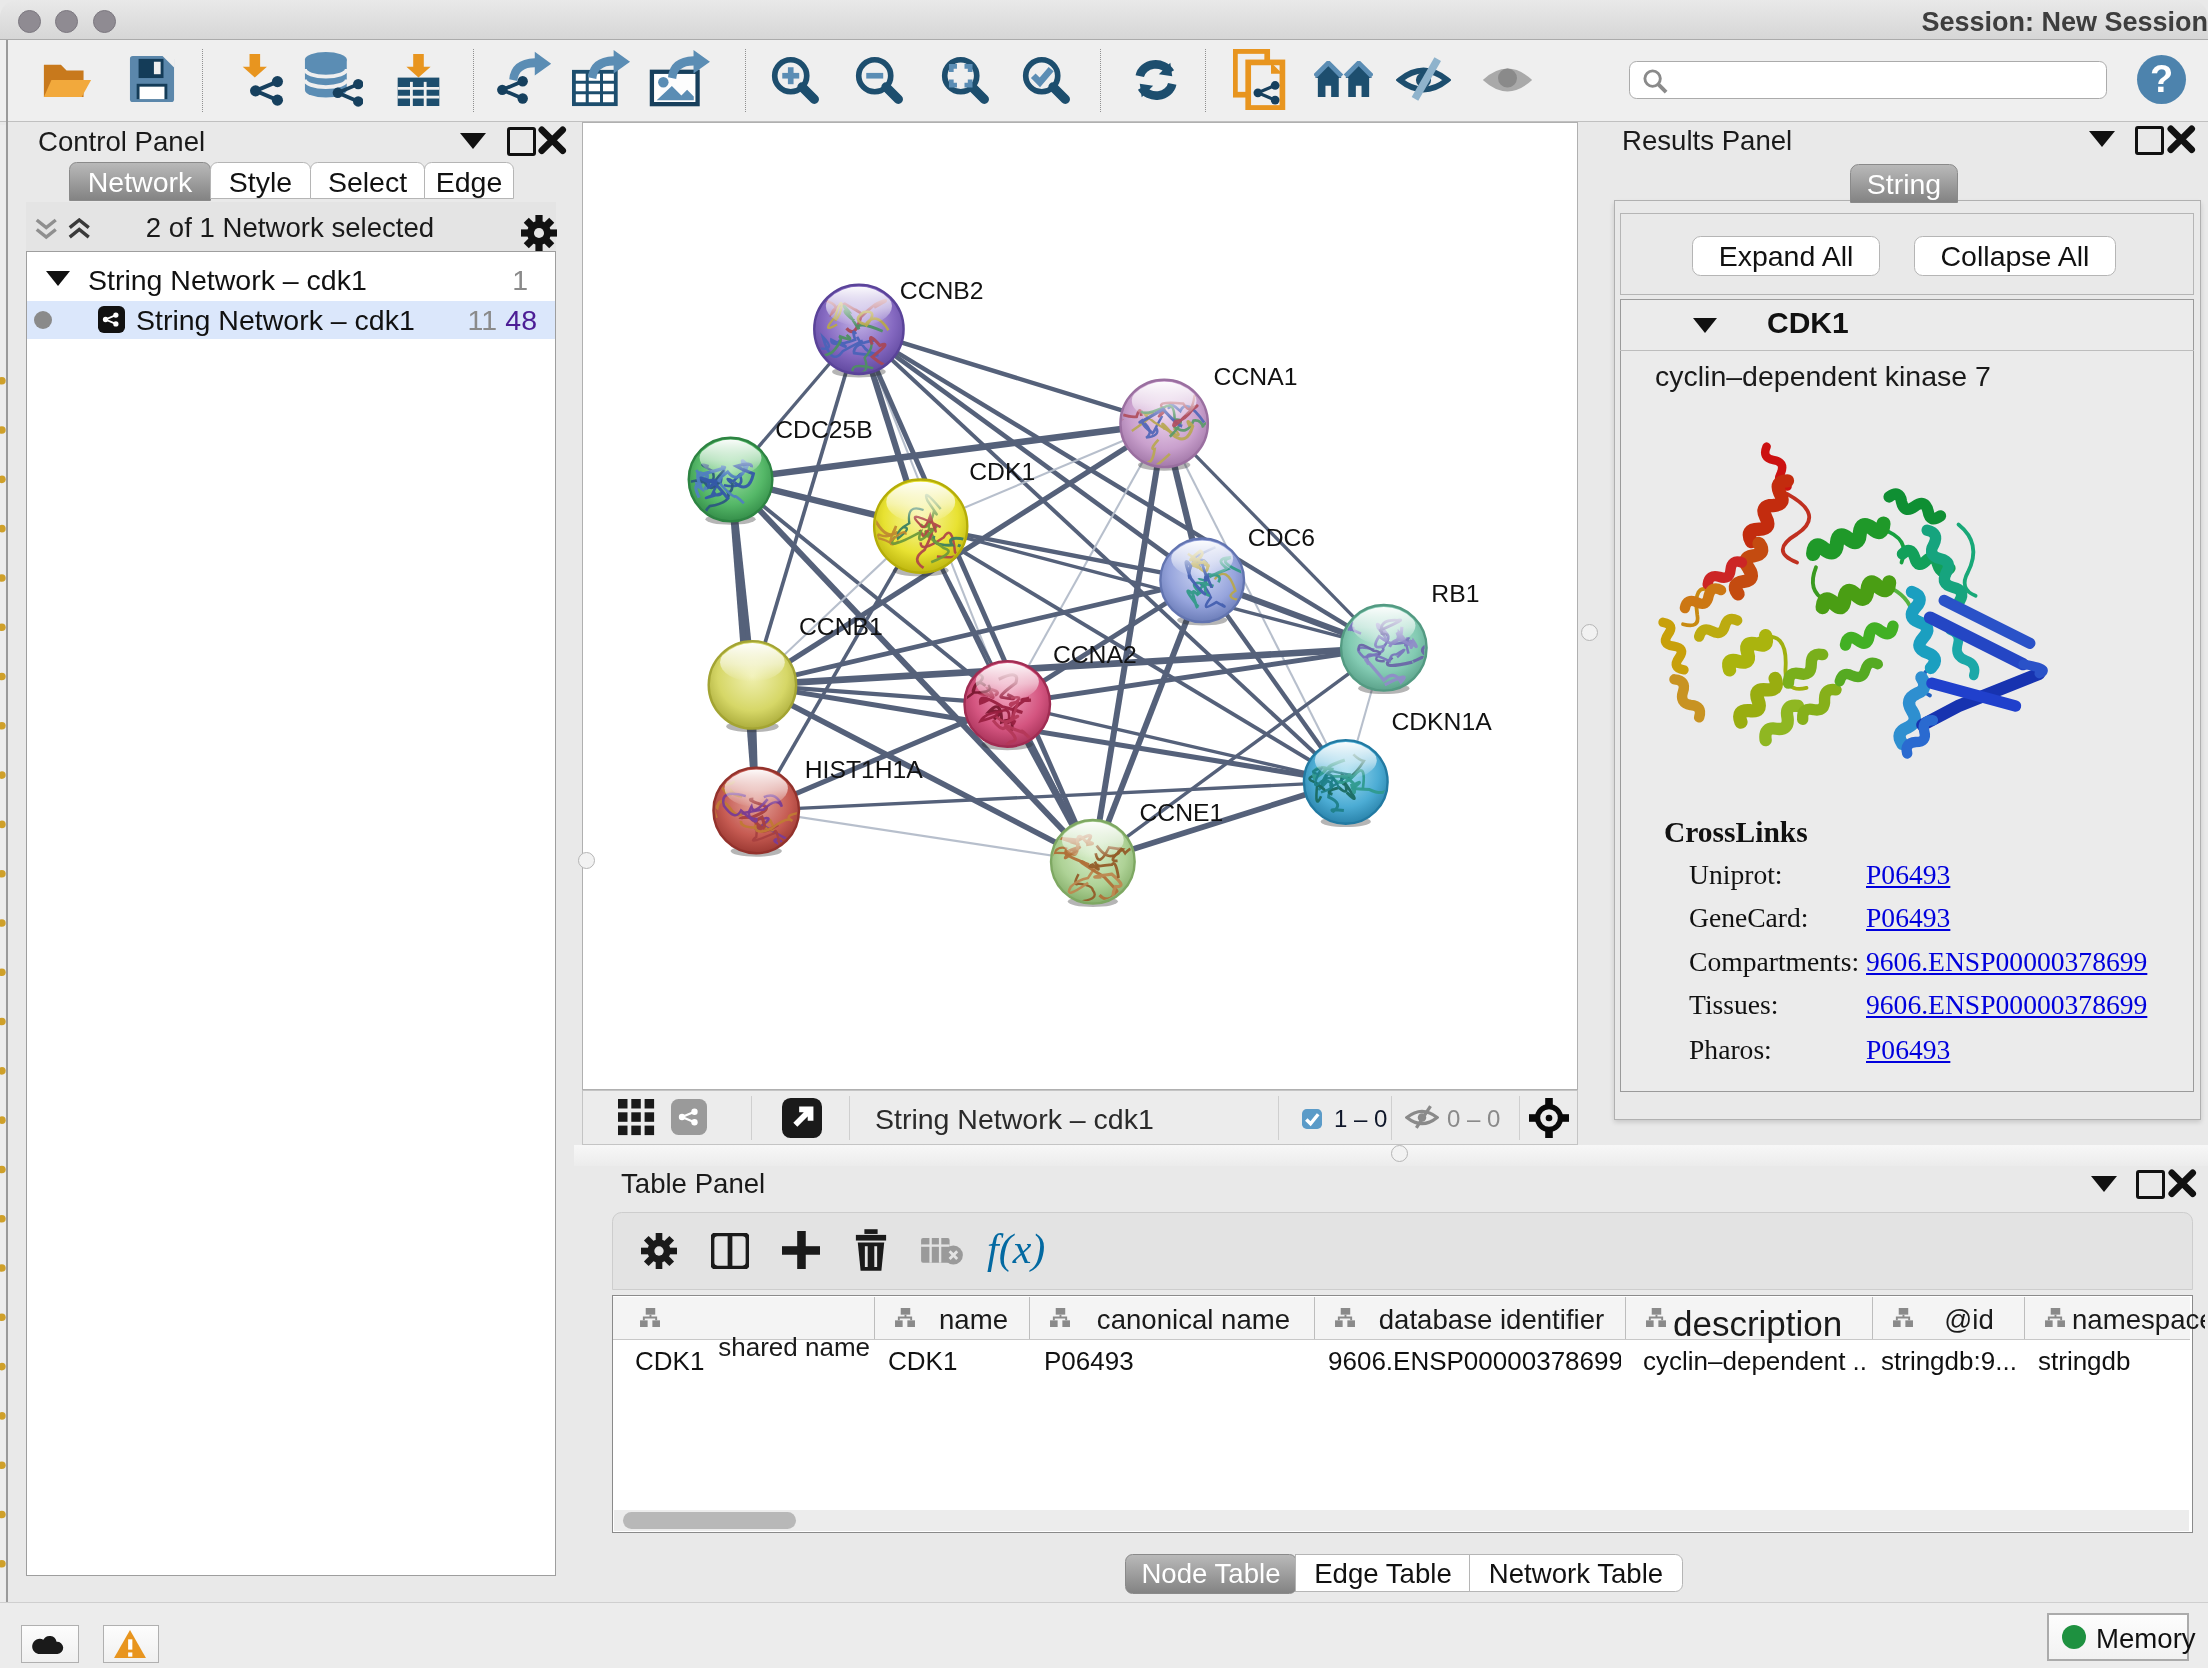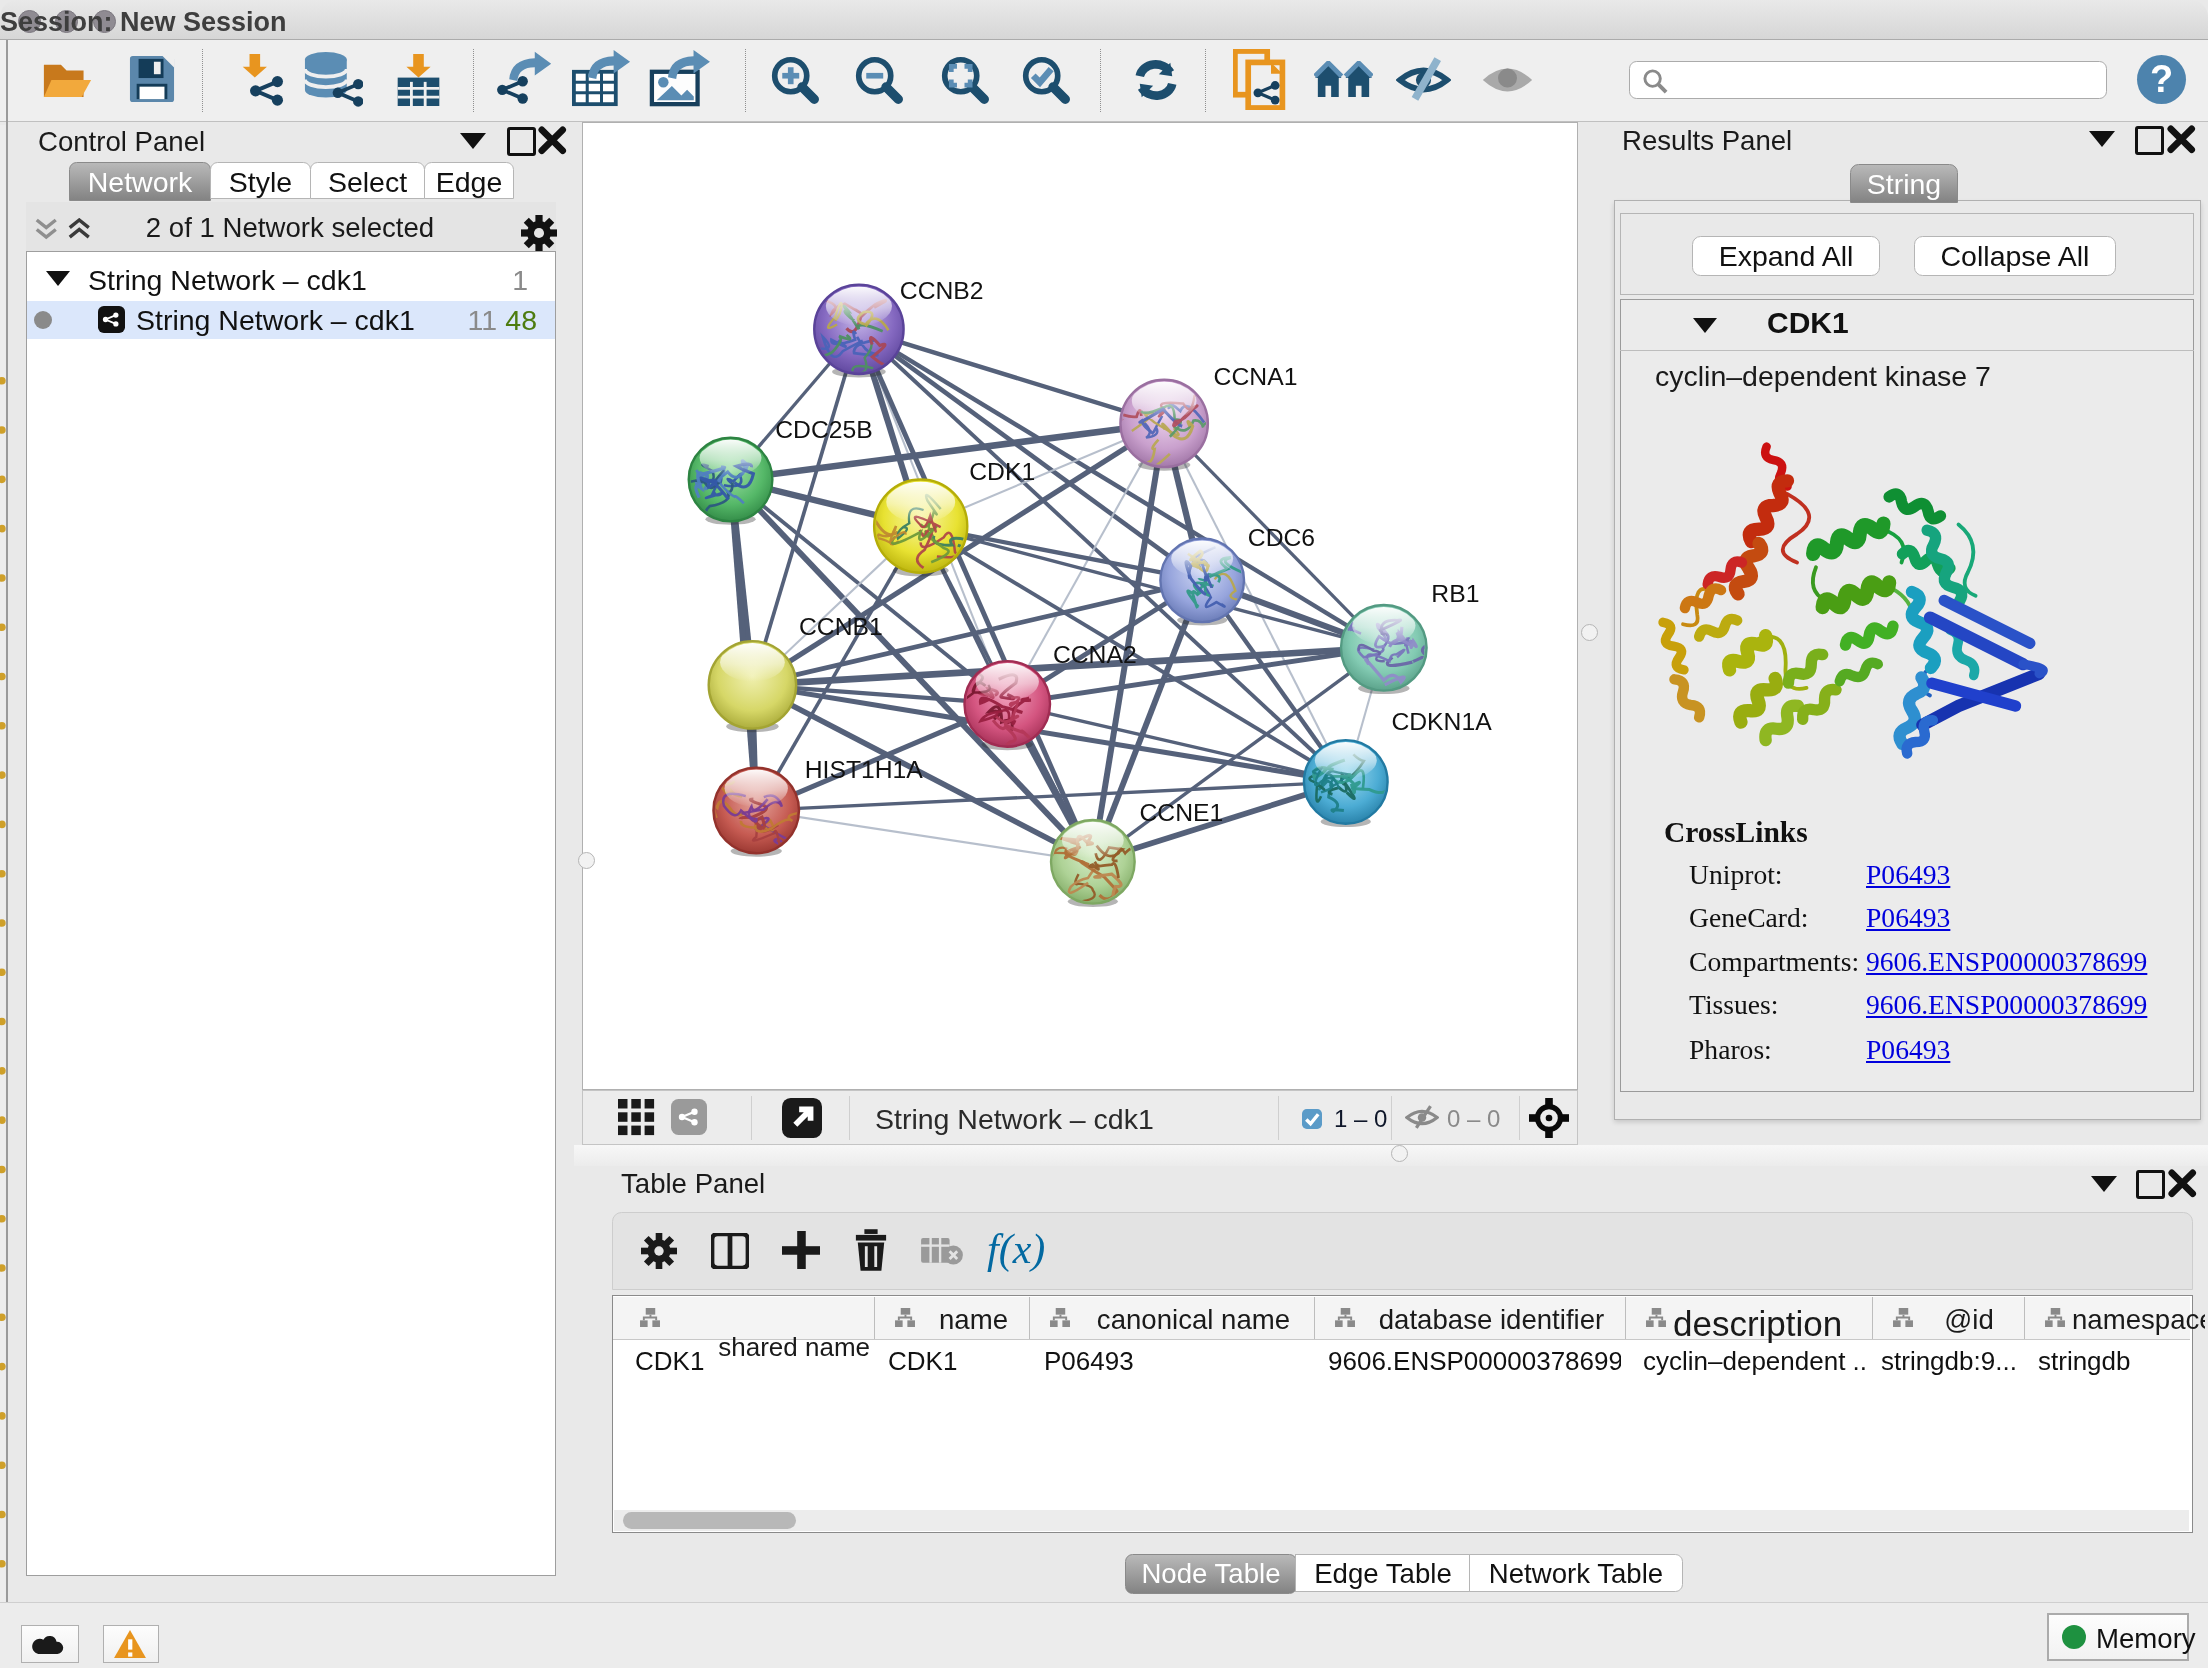--- a/index.html
+++ b/index.html
@@ -8,21 +8,21 @@
 .psq{width:23px;height:23px;border:3.3px solid #111;border-radius:2.9px;}
 .graybtn{background:linear-gradient(#b9b9b9,#838383);color:#fff;border:1px solid #8a8a8a;}
 .whitebtn{background:#fff;color:#111;border:1px solid #b5b5b5;}
 .serif{font-family:"Liberation Serif",serif;}
 </style></head><body>
 
 <div class="abs" style="left:0;top:0;width:2208px;height:39px;background:linear-gradient(#e9e9e9,#d6d6d6);border-bottom:1px solid #ababab;border-radius:17px 17px 0 0;"></div>
 <div class="abs" style="left:18px;top:9.5px;width:21px;height:21px;border-radius:50%;background:#8f8b92;border:1px solid #7c7880;"></div>
 <div class="abs" style="left:55px;top:9.5px;width:21px;height:21px;border-radius:50%;background:#8f8b92;border:1px solid #7c7880;"></div>
 <div class="abs" style="left:93px;top:9.5px;width:21px;height:21px;border-radius:50%;background:#8f8b92;border:1px solid #7c7880;"></div>
-<div class="abs" style="left:0;top:6.7px;width:2208px;text-align:left;font-size:27px;font-weight:bold;color:#3e3e3e;">Session: New Session</div>
+<div class="abs" style="left:0;top:6.7px;width:2208px;text-align:right;font-size:27px;font-weight:bold;color:#3e3e3e;">Session: New Session</div>
 <div class="abs" style="left:0;top:40px;width:2208px;height:81px;background:#efefef;border-bottom:1px solid #c0c0c0;"></div>
 <svg class="abs" style="left:42px;top:57px" width="51" height="44" viewBox="0 0 54 46">
 <path d="M2 8 L20 8 L26 14 L44 14 L44 22 L2 22 Z" fill="#c8791c"></path>
 <path d="M2 22 L44 22 L44 42 L2 42 Z" fill="#c8791c"></path>
 <path d="M10 24 L52 24 L42 42 L2 42 Z" fill="#f2a93c"></path>
   </svg>
 <svg class="abs" style="left:129px;top:55px" width="46" height="48" viewBox="0 0 48 50">
 <rect x="1" y="1" width="46" height="48" rx="3" fill="#5b87ab"></rect>
 <path d="M47 1 L47 13 L35 1 Z" fill="#efefef"></path>
 <rect x="10" y="4" width="26" height="20" fill="#143c58"></rect>
@@ -247,21 +247,21 @@
     <rect x="0" y="0" width="28" height="28" rx="6" fill="#111"></rect>
     <g fill="#fff">
       <circle cx="18.525" cy="9.45" r="2.73"></circle>
       <circle cx="7.8" cy="14" r="2.73"></circle>
       <circle cx="18.525" cy="18.55" r="2.73"></circle>
       <path d="M18.525 9.45 L7.8 14 L18.525 18.55" stroke="#fff" stroke-width="1.95" fill="none"></path>
     </g>
   </svg>
 <div class="abs" style="left:136px;top:304px;font-size:28.5px;color:#111;">String Network – cdk1</div>
 <div class="abs" style="left:445px;top:304px;width:52px;text-align:right;font-size:28.5px;color:#8a8a8a;">11</div>
-<div class="abs" style="left:485px;top:304px;width:52px;text-align:right;font-size:28.5px;color:#4d7c0f;">48</div>
+<div class="abs" style="left:485px;top:304px;width:52px;text-align:right;font-size:28.5px;color:#4c1d95;">48</div>
 <div class="abs" style="left:582px;top:122px;width:996px;height:968px;background:#fff;border:1px solid #b0b0b0;box-sizing:border-box;"></div>
 <svg class="abs" style="left:582px;top:122px" width="996" height="968" viewBox="612 128 1047 1018">
     <defs>
       <radialGradient id="gCCNB2" cx="50%" cy="40%" r="72%">
         <stop offset="0%" stop-color="#c4b4e8"></stop>
         <stop offset="55%" stop-color="#8468c0"></stop>
         <stop offset="90%" stop-color="#5a4399"></stop>
         <stop offset="100%" stop-color="#5a4399"></stop>
       </radialGradient>
       <clipPath id="cCCNB2">

